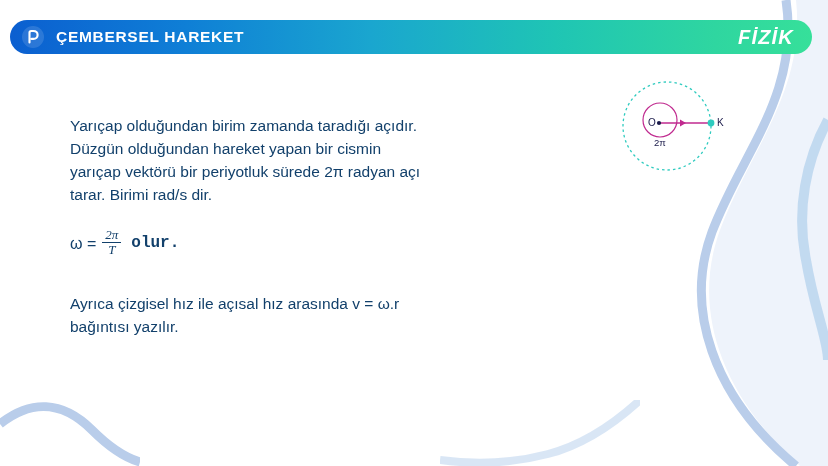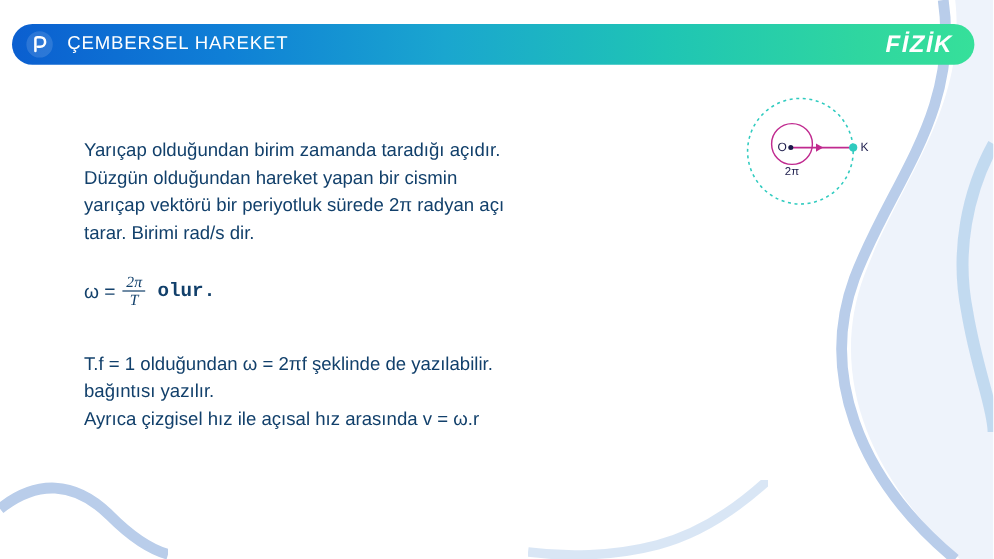--- a/index.html
+++ b/index.html
@@ -49,21 +49,21 @@
     display: flex;
     align-items: center;
     justify-content: center;
     margin-right: 12px;
     flex: 0 0 auto;
   }
   .logo-badge svg { display: block; }
   .header-title {
     color: #ffffff;
     font-size: 15.5px;
-    font-weight: normal;
+    font-weight: bold;
     letter-spacing: 0.7px;
     white-space: nowrap;
   }
   .header-right {
     margin-left: auto;
     color: #ffffff;
     font-size: 20px;
     font-weight: bold;
     font-style: italic;
     letter-spacing: 1.2px;
@@ -201,23 +201,22 @@
       <span class="frac">
         <span class="num">2π</span>
         <span class="den">T</span>
       </span>
       <span class="formula-tail">olur.</span>
     </div>
 
     <div class="gap"></div>
     <div class="gap" style="height:12px;"></div>
 
-    <p class="para">T.f = 1 olduğundan ω = 2πf şeklinde de yazılabilir.</p>
+    <p class="para">Ayrıca çizgisel hız ile açısal hız arasında v = ω.r</p>
     <p class="para">bağıntısı yazılır.</p>
-    <p class="para">Ayrıca çizgisel hız ile açısal hız arasında v = ω.r</p>
   </div>
 
   <div class="diagram">
     <svg width="130" height="110" viewBox="0 0 130 110">
       <circle cx="55" cy="48" r="44" fill="none" stroke="#2fcbbf" stroke-width="1.3" stroke-dasharray="2.5,3"></circle>
       <circle cx="48" cy="42" r="17" fill="none" stroke="#c02a8f" stroke-width="1.2"></circle>
       <line x1="48" y1="45" x2="98" y2="45" stroke="#c02a8f" stroke-width="1.3"></line>
       <polygon points="74,45 68,41.5 68,48.5" fill="#c02a8f"></polygon>
       <circle cx="47" cy="45" r="2.1" fill="#1a1a4a"></circle>
       <circle cx="99" cy="45" r="3.4" fill="#2fcbbf"></circle>

